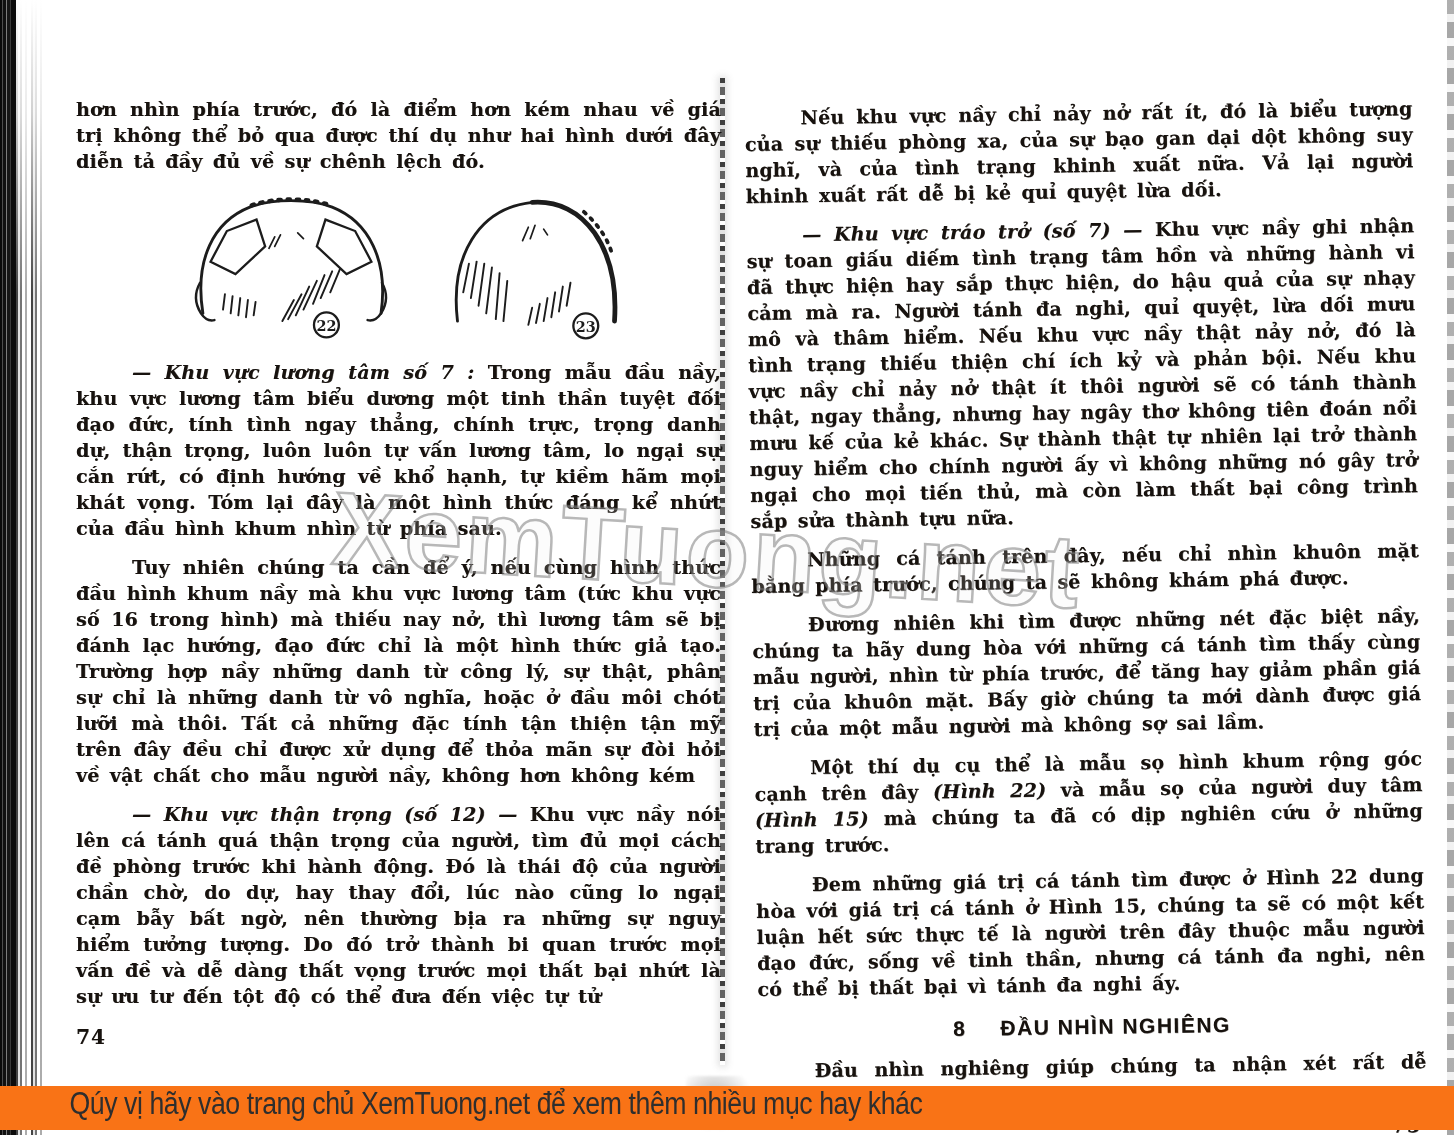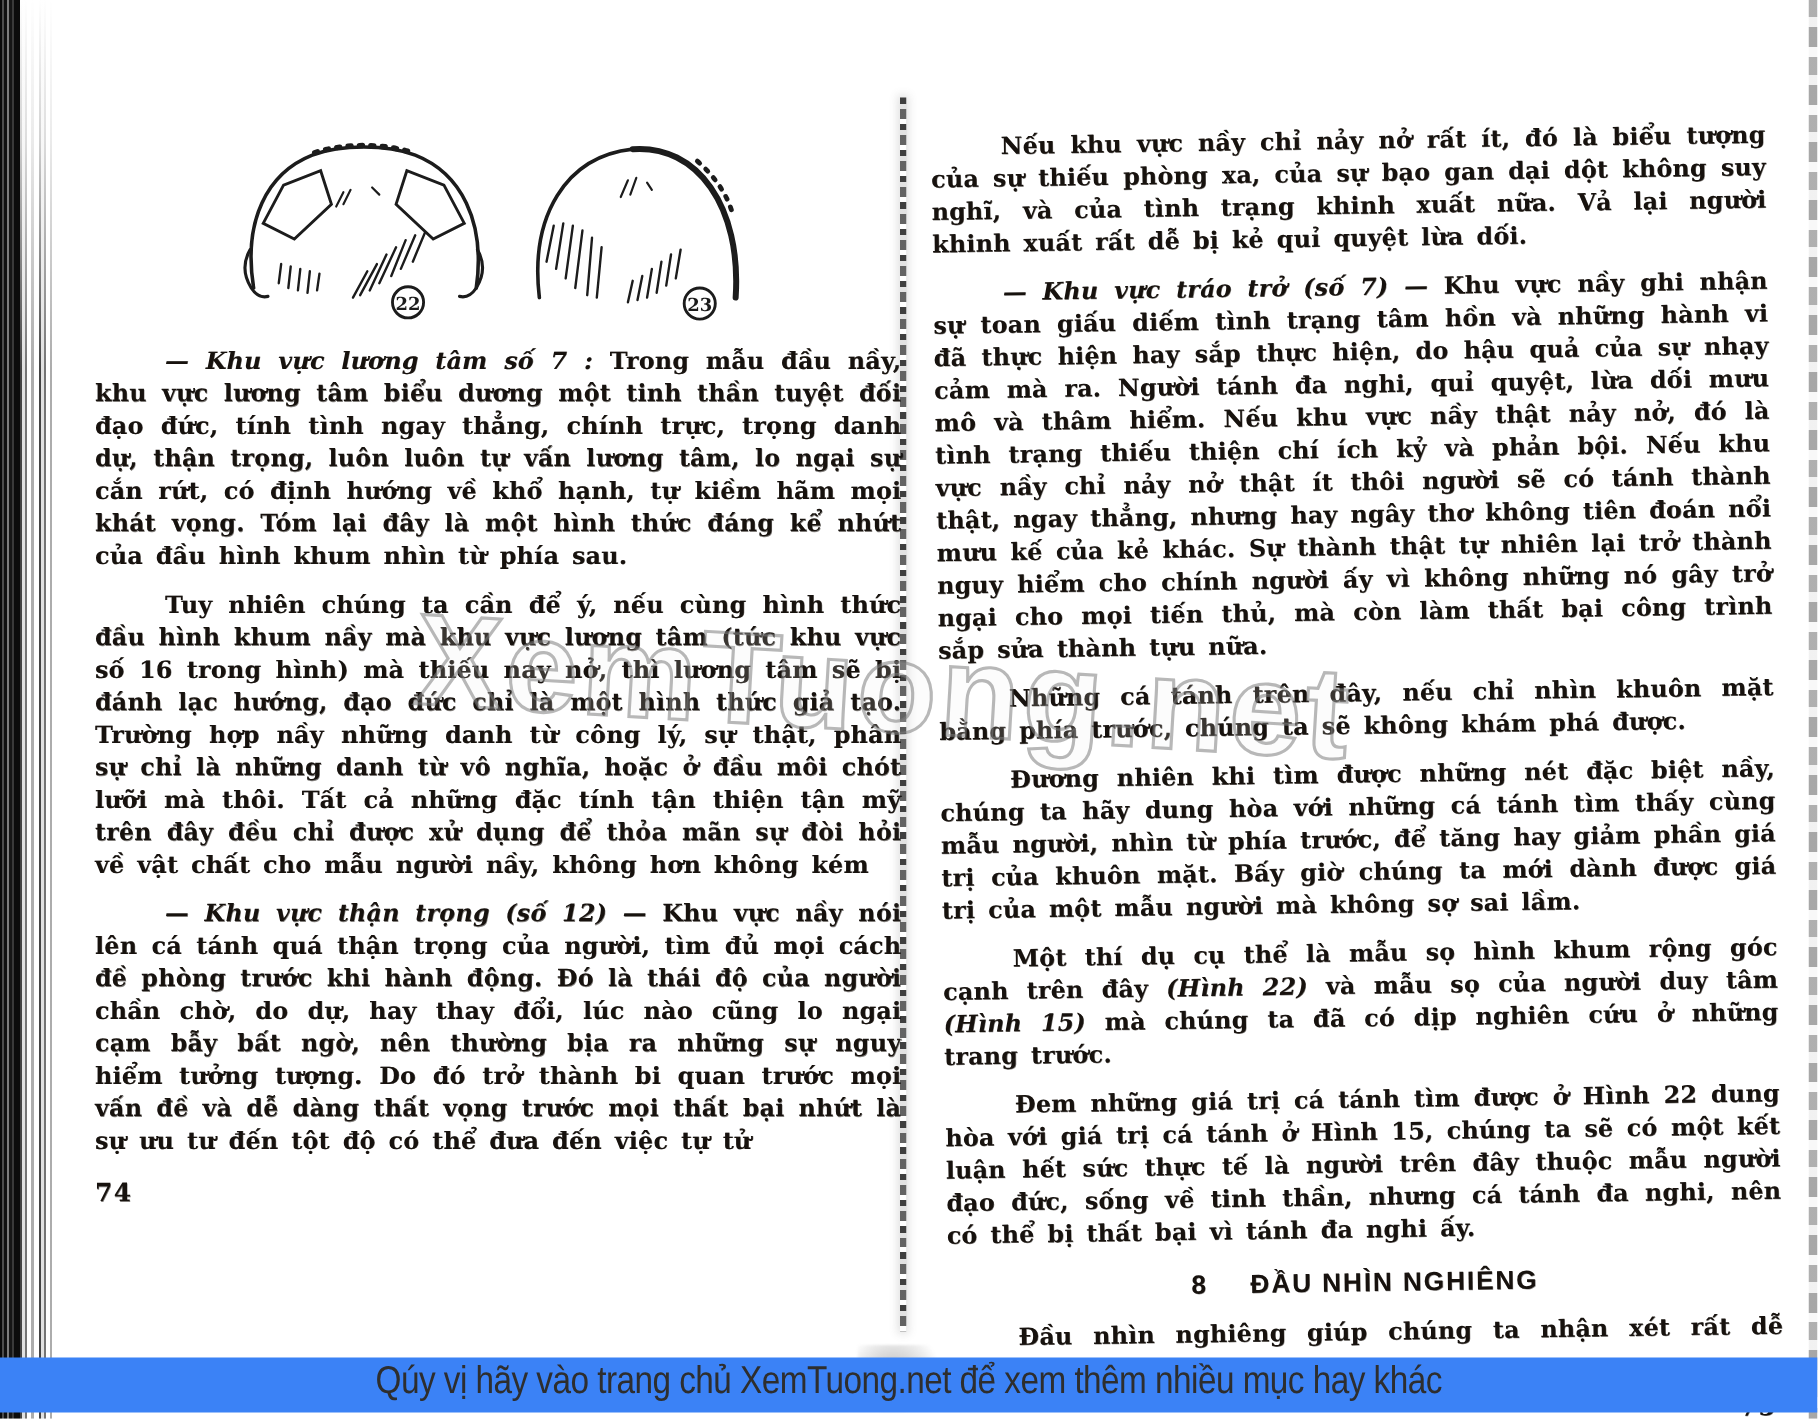--- a/index.html
+++ b/index.html
@@ -54,21 +54,21 @@
     text-align:justify;
     letter-spacing:.2px;word-spacing:3.5px;
     text-shadow:.4px .4px 0 rgba(25,20,15,.55);
   }
   .page .pg.indent{text-indent:56px;}
   .page .pg em{font-style:italic;font-weight:700;}
   .left-page{left:76px;top:96px;width:645px;}
   .right-page{left:752px;top:100px;width:668px;transform:rotate(-0.85deg);transform-origin:50% 50%;}
 
   .figure-row{
-    display:flex;align-items:flex-start;gap:12px;
+    display:flex;align-items:flex-start;gap:38px;
     margin:8px 0 14px 104px;
   }
   .figure-row svg{display:block;}
 
   .section-heading{
     margin:18px 0 14px 0;
     display:flex;justify-content:center;align-items:baseline;gap:34px;
     font-family:"Liberation Sans", sans-serif;
     font-size:21px;font-weight:700;letter-spacing:1.5px;
     color:#17120e;text-shadow:.4px .4px 0 rgba(25,20,15,.5);
@@ -87,21 +87,21 @@
     font-size:104px;font-weight:700;letter-spacing:3px;
     transform:rotate(3.4deg);
     color:rgba(235,235,235,.16);
     -webkit-text-stroke:2.5px rgba(125,125,125,.55);
     pointer-events:none;white-space:nowrap;
   }
 
   
   .footer{
     position:absolute;left:0;right:0;top:1086px;height:44px;z-index:7;
-    text-align:center;background:#3b82f6;
+    background:#f97316;
   }
   .footer span{
     display:inline-block;
     font-family:"Liberation Sans", sans-serif;
     font-size:31px;font-weight:400;color:#2e2e2e;
     letter-spacing:-0.5px;
     transform:scaleX(.86);transform-origin:center;
     white-space:nowrap;
   }
 </style>
@@ -111,20 +111,21 @@
 <div class="scan">
 
   <div class="edge-left"></div>
   <div class="edge-left2"></div>
   <div class="edge-right"></div>
   <div class="gutter"></div>
   <div class="smudge"></div>
 
   <div class="page left-page">
 
+    <p class="pg">hơn nhìn phía trước, đó là điểm hơn kém nhau về giá trị không thể bỏ qua được thí dụ như hai hình dưới đây diễn tả đầy đủ về sự chênh lệch đó.</p>
 
     <div class="figure-row">
 
       <svg width="222" height="158" viewBox="0 0 230 165">
         <g fill="none" stroke="#1c1c1c" stroke-linecap="round">
           <path d="M23,132 C14,76 34,36 72,21 C96,12 134,12 158,21 C196,36 217,76 209,132" stroke-width="3"></path>
           <path d="M74,19 C98,11 132,11 156,19" stroke-width="4.5" stroke-dasharray="2.5 7"></path>
           <path d="M31,78 L48,46 L79,34 L88,62 L57,91 Z" stroke-width="2.4" fill="#ffffff"></path>
           <path d="M199,78 L182,46 L151,34 L142,62 L173,91 Z" stroke-width="2.4" fill="#ffffff"></path>
           <path d="M20,100 q-9,16 1,32 q6,9 14,7" stroke-width="2.6"></path>

